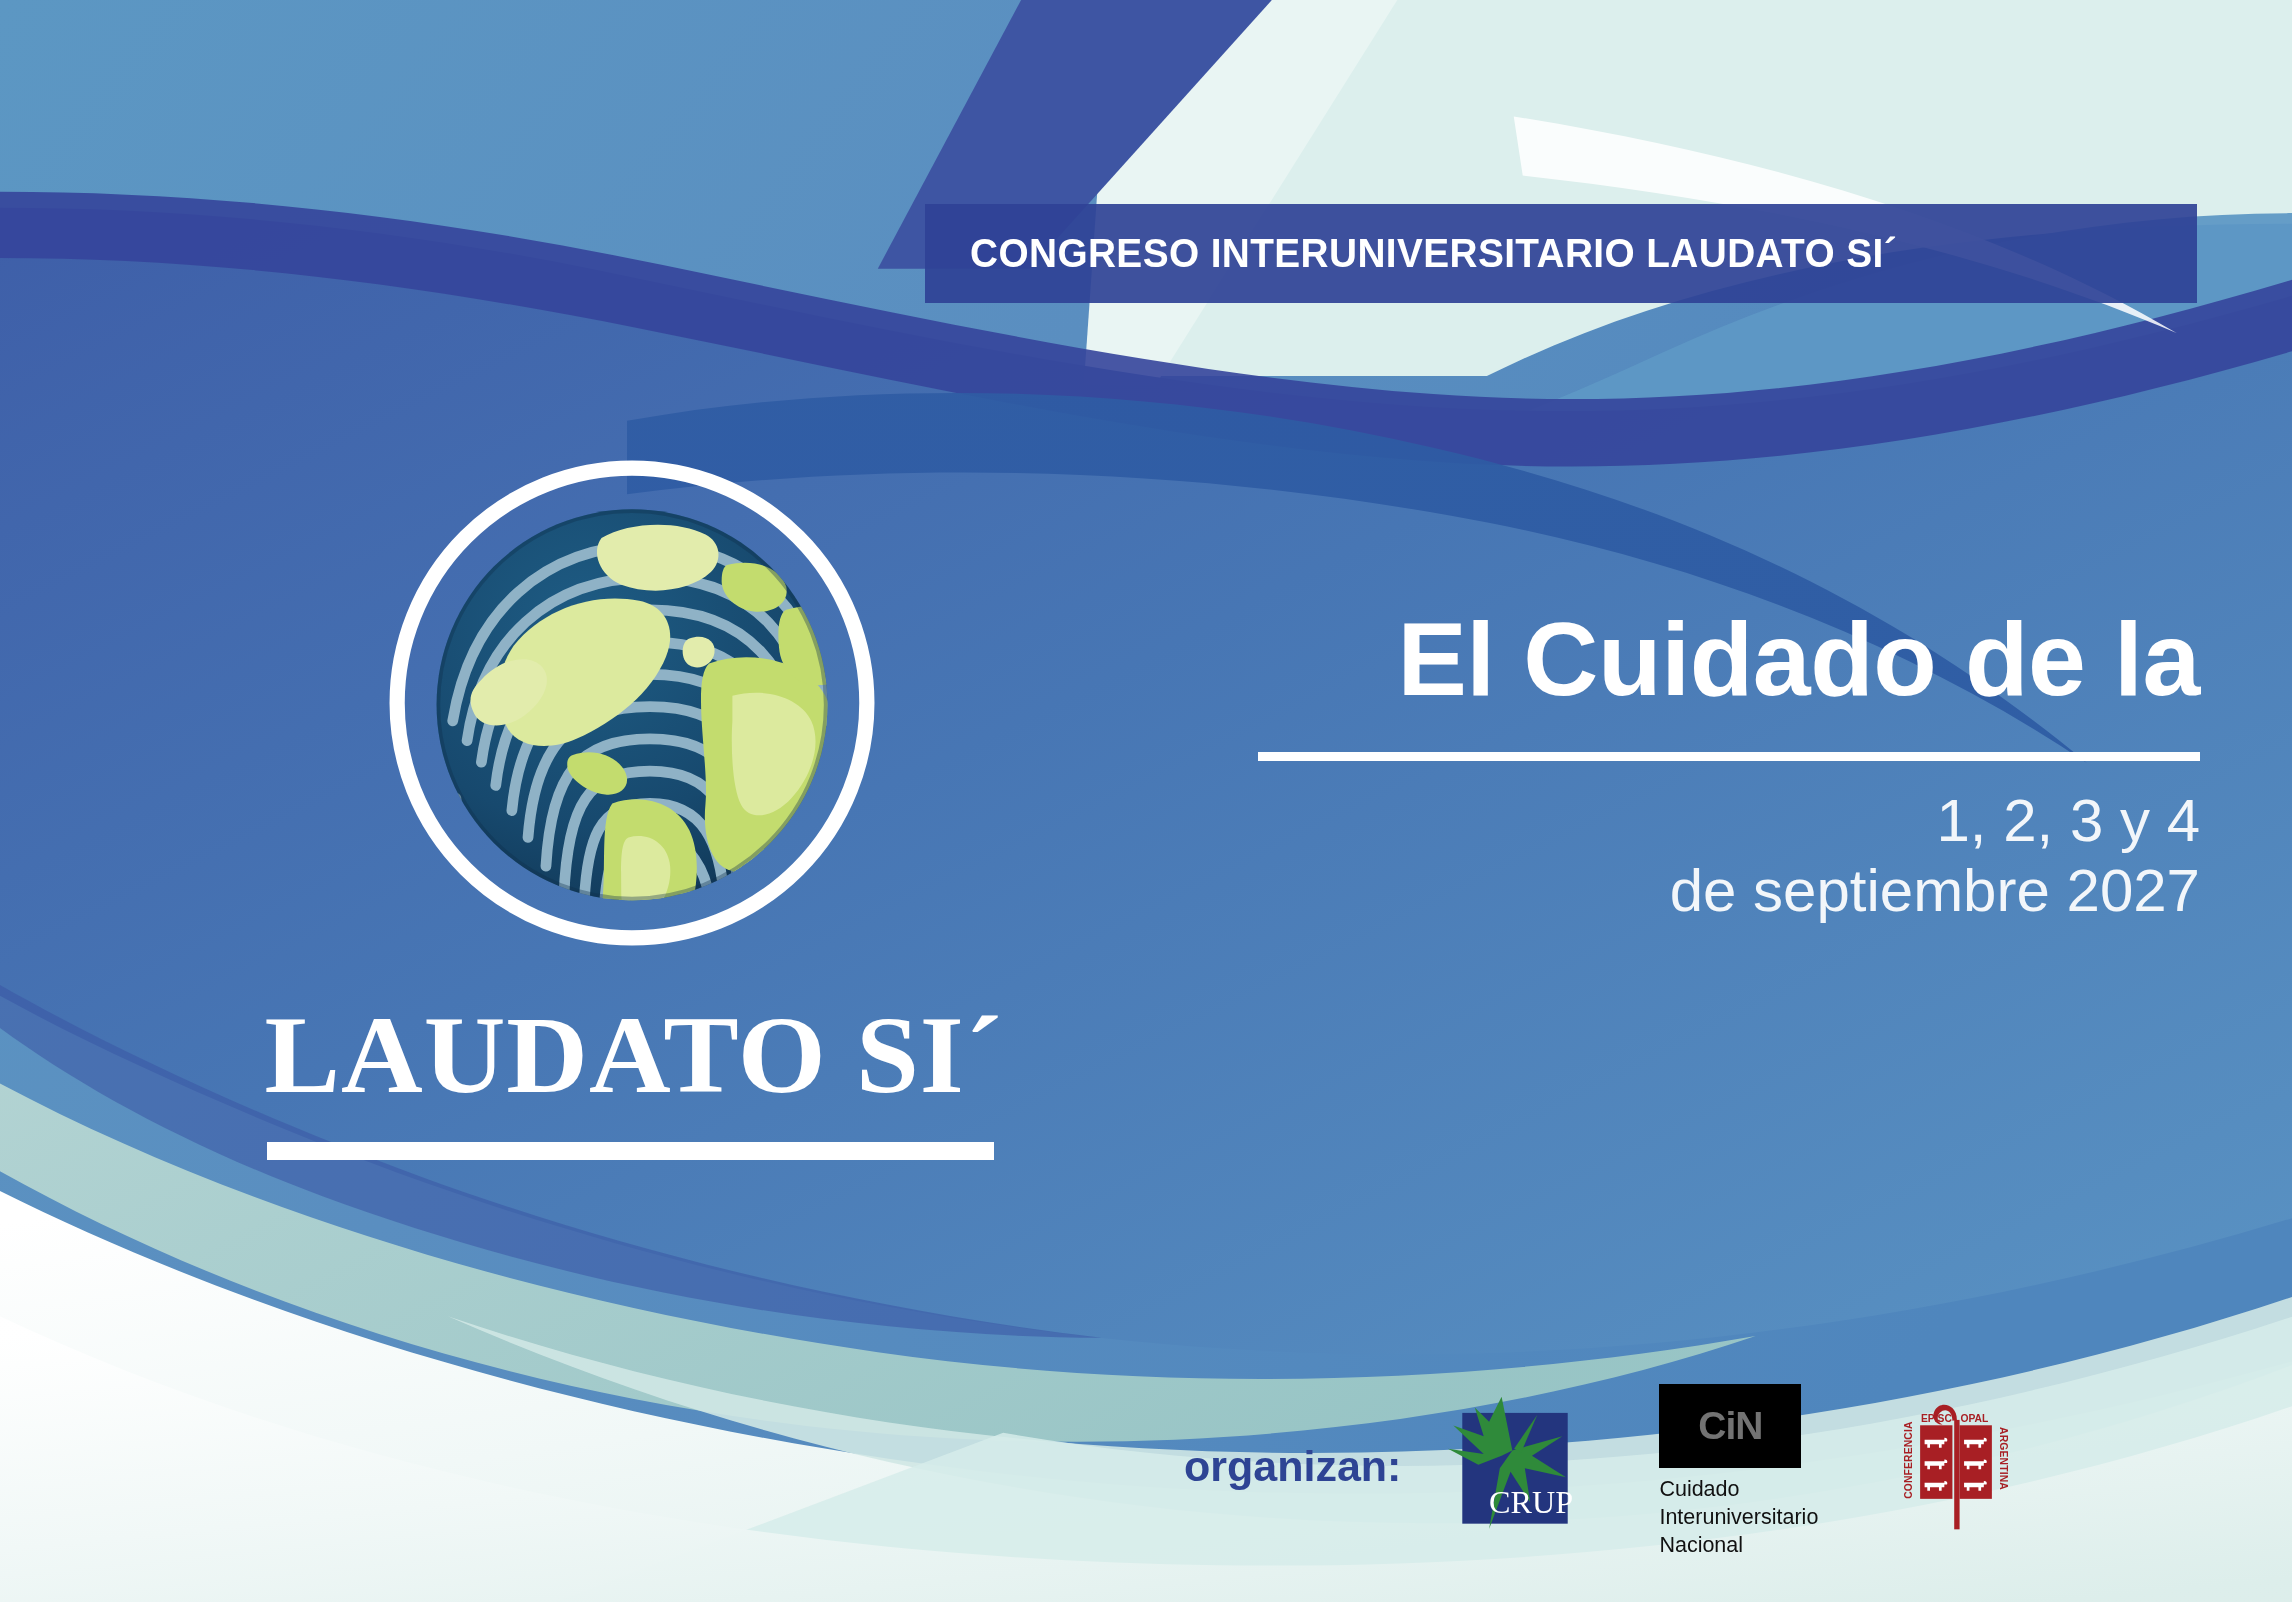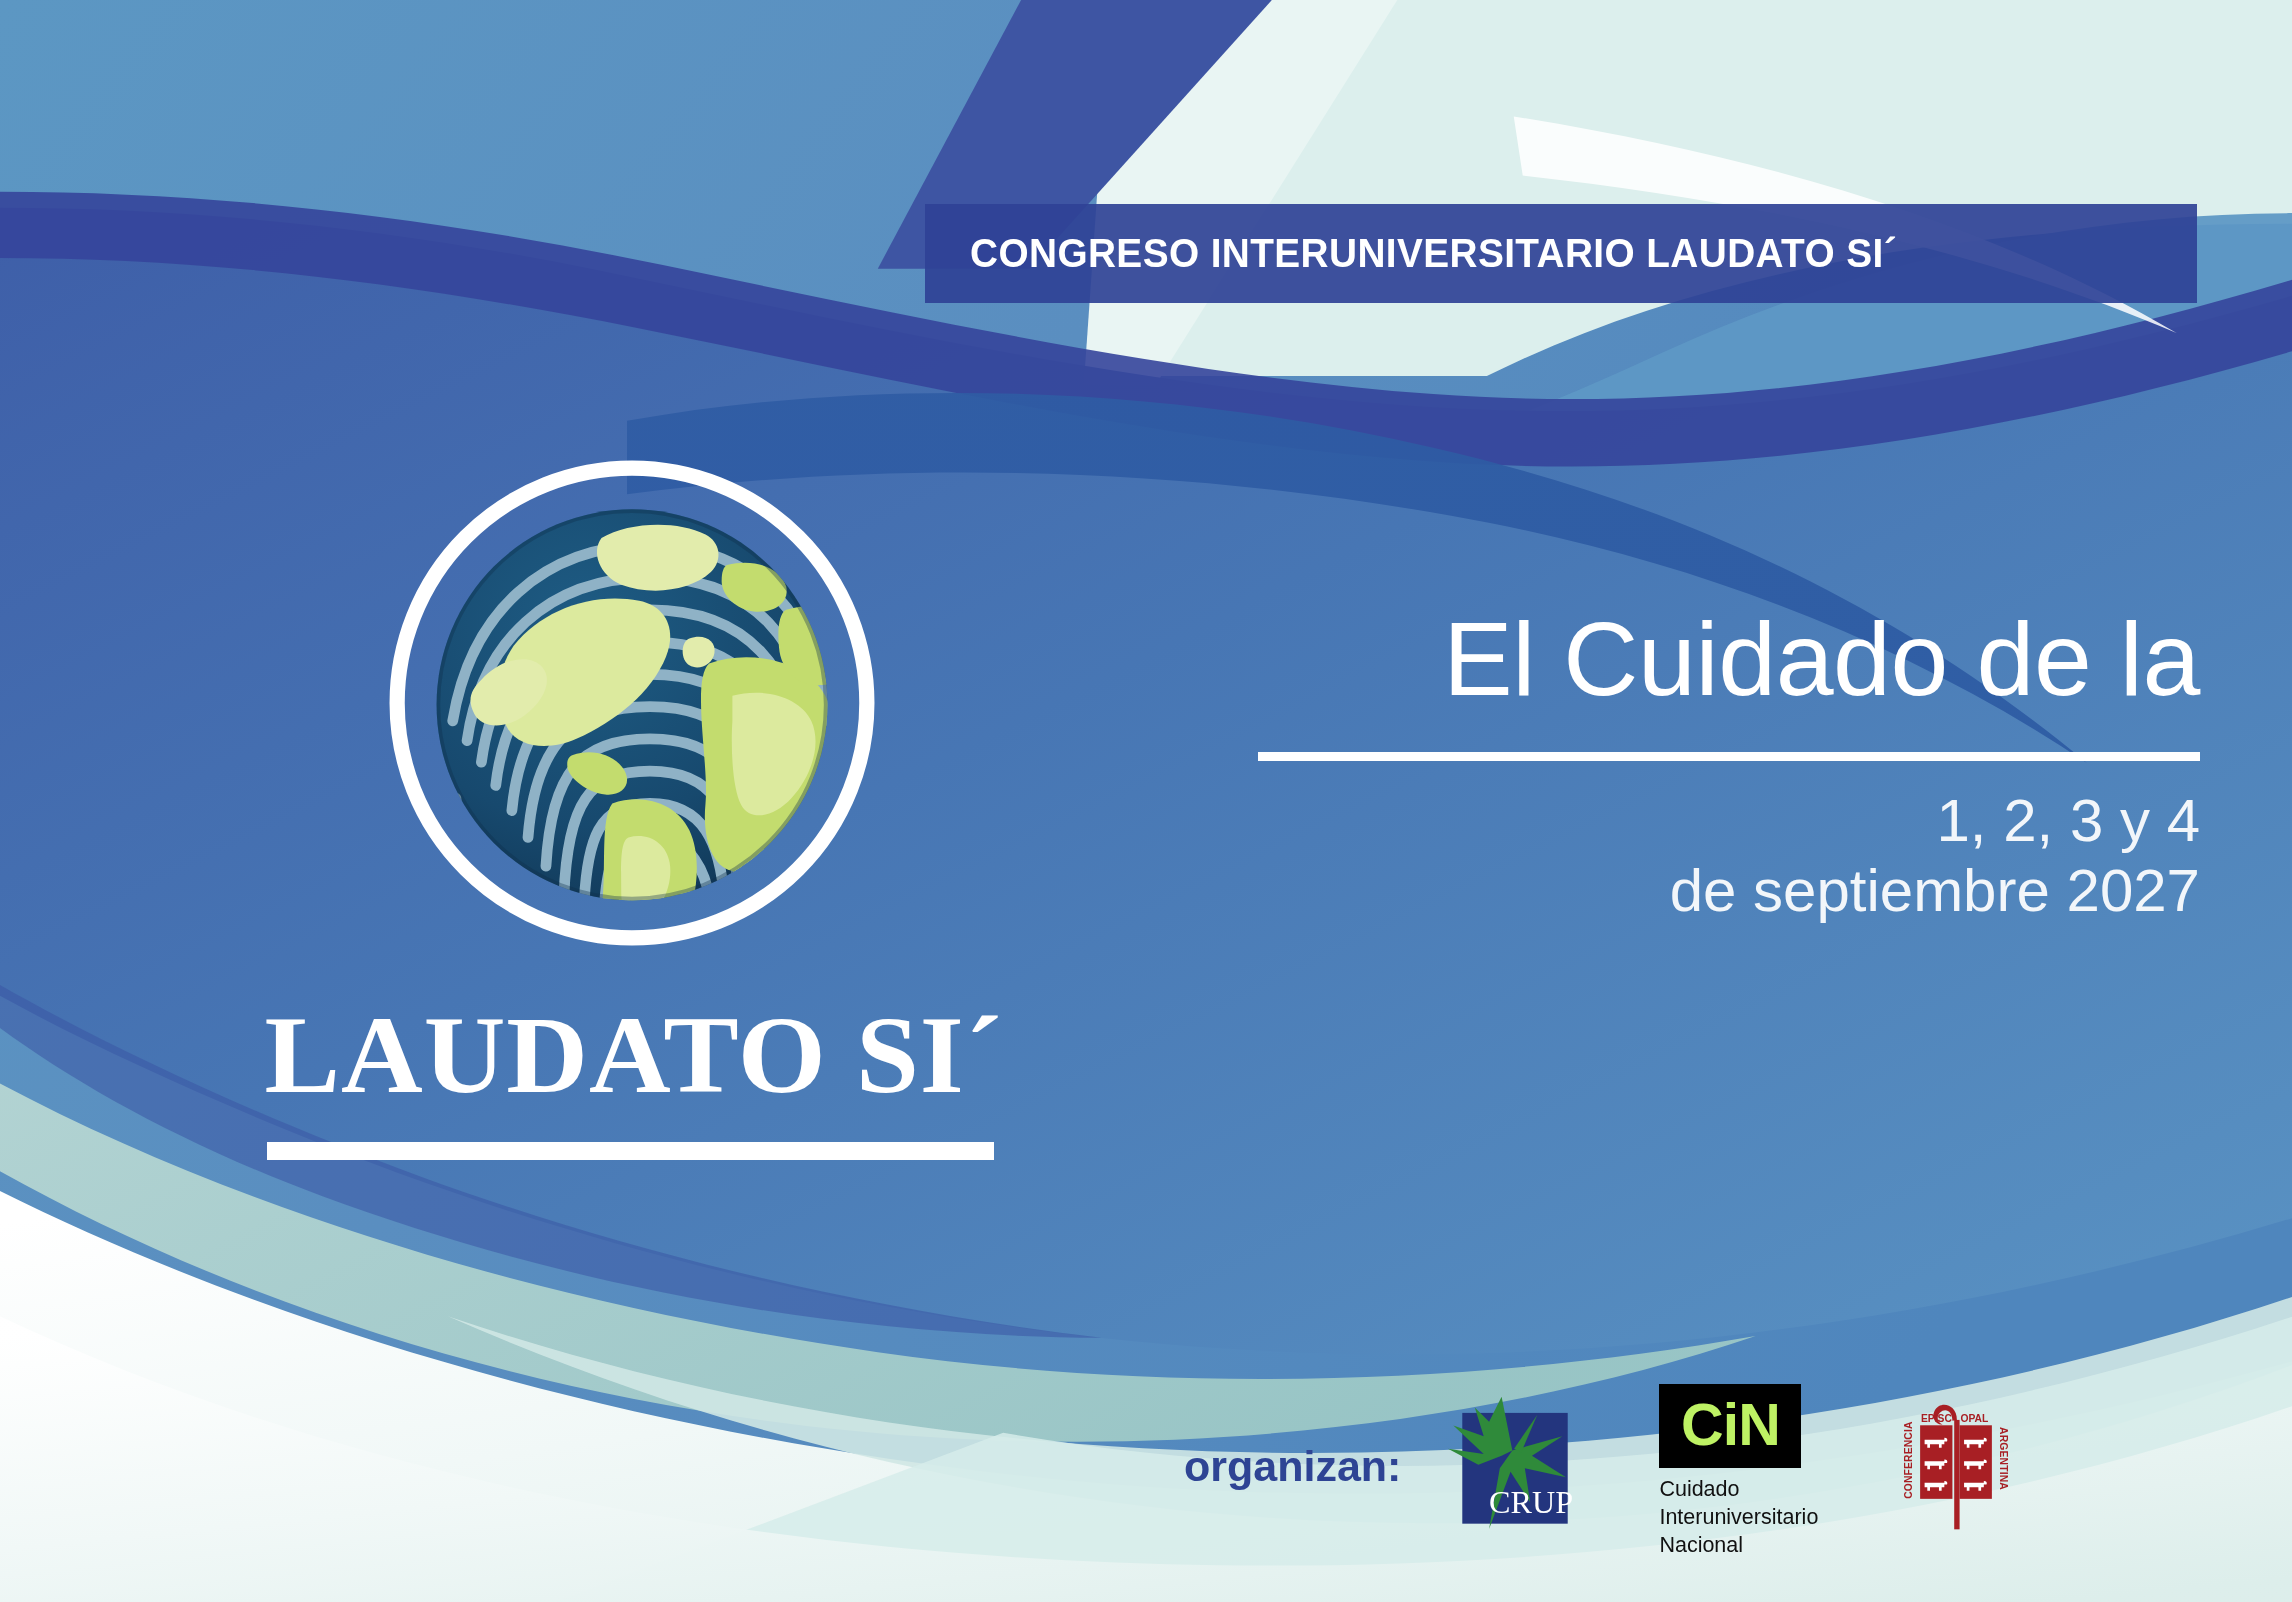--- a/index.html
+++ b/index.html
@@ -92,21 +92,21 @@
   #title-block {
     position: absolute;
     left: 1057px;
     top: 602px;
     width: 1143px;
     text-align: right;
   }
   .title-line {
     color: #ffffff;
     font-family: "Liberation Sans", sans-serif;
-    font-weight: normal;
+    font-weight: bold;
     font-size: 104px;
     line-height: 1.10;
     letter-spacing: -0.4px;
     white-space: nowrap;
   }
   #title-rule {
     margin-top: 36px;
     margin-left: auto;
     width: 942px;
     height: 9px;
@@ -156,24 +156,24 @@
   
   #cin-mark {
     width: 142px;
     height: 84px;
     background: #000000;
     display: flex;
     align-items: center;
     justify-content: center;
   }
   #cin-mark-text {
-    color: #bef264;
+    color: #737373;
     font-family: "Liberation Sans", sans-serif;
     font-weight: bold;
-    font-size: 59px;
+    font-size: 39px;
     line-height: 1;
     letter-spacing: -0.9px;
   }
   #cin-caption {
     margin-top: 8px;
     color: #111111;
     font-family: "Liberation Sans", sans-serif;
     font-size: 21.5px;
     line-height: 1.30;
   }

